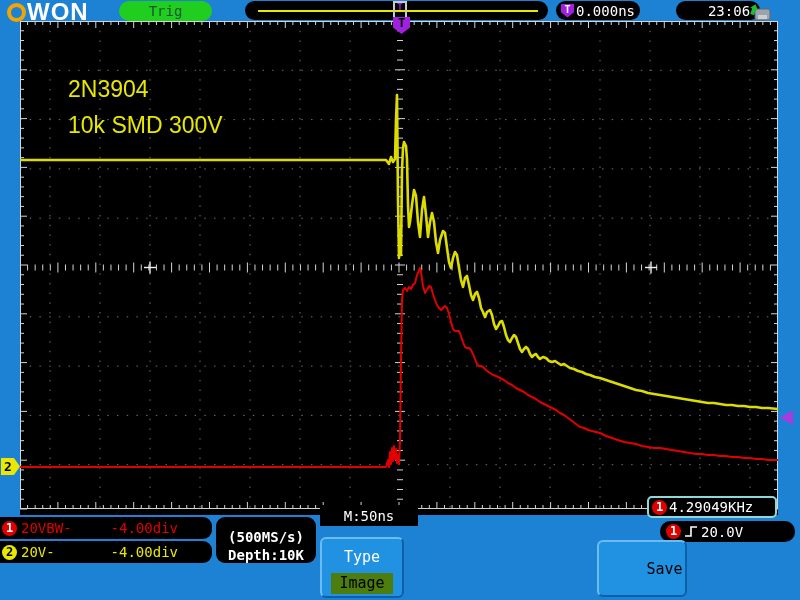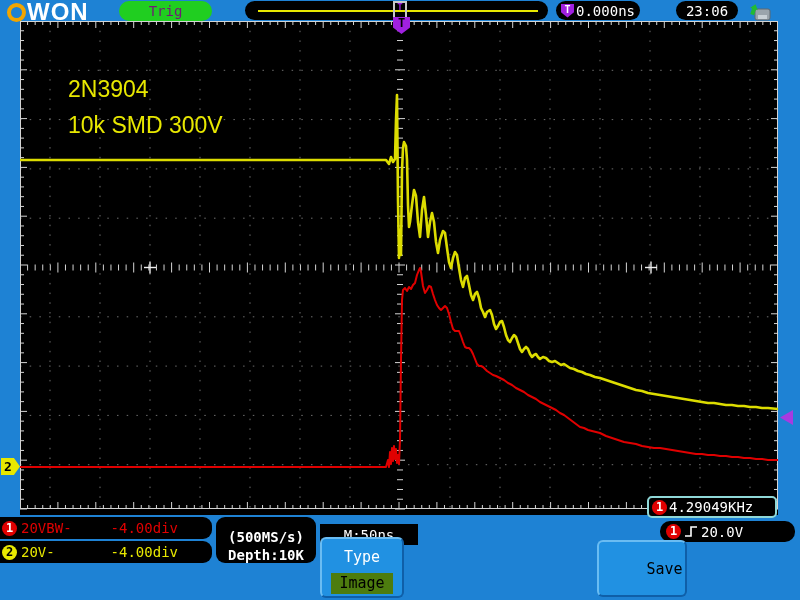--- a/index.html
+++ b/index.html
@@ -4,27 +4,27 @@
 <style>
   html,body{margin:0;padding:0;background:#333;}
   .screen{position:relative;width:800px;height:600px;background:#1E82D4;overflow:hidden;
           font-family:"DejaVu Sans Mono",monospace;}
   
   .logo{position:absolute;left:7px;top:2px;display:flex;align-items:center;gap:1px;}
   .logo-ring{width:11px;height:11px;border:4.5px solid #F2A500;border-radius:50%;}
   .logo-text{color:#fff;font-family:"Liberation Sans",sans-serif;font-weight:bold;
              font-size:24px;letter-spacing:1px;line-height:20px;}
   .trig-pill{position:absolute;left:119px;top:1px;width:93px;height:20px;background:#20CE20;
-             border-radius:10px;color:#701a75;font-size:14px;display:flex;align-items:center;justify-content:center;}
+             border-radius:10px;color:#14532d;font-size:14px;display:flex;align-items:center;justify-content:center;}
   .mem-bar{position:absolute;left:245px;top:1px;width:303px;height:19px;background:#000;border-radius:10px;}
   .mem-line{position:absolute;left:13px;right:10px;top:9px;height:2px;background:#E8E800;}
   .mem-marker{position:absolute;left:148px;top:0px;width:10px;height:15px;border:2px solid #C8C8C8;
               text-align:center;color:#A020E0;font-size:9px;font-weight:bold;line-height:9px;}
   .pill{position:absolute;background:#000;border-radius:10px;color:#fff;font-size:14px;
-        display:flex;align-items:center;}
+        display:flex;align-items:center;padding-left:22px;}
   .time-pill{left:556px;top:1px;width:84px;height:19px;padding:0;justify-content:center;gap:2px;}
   .clock-pill{left:676px;top:1px;width:62px;height:19px;justify-content:center;}
   .shield{background:#A020E0;clip-path:polygon(0 0,100% 0,100% 62%,50% 100%,0 62%);
           text-align:center;font-weight:bold;}
   .shield-sm{width:13px;height:14px;color:#fff;font-size:10px;line-height:11px;}
   .usb-icon{position:absolute;left:749px;top:3px;}
   
   .grid{position:absolute;left:20px;top:21px;width:758px;height:494px;background:#000;}
   .grid svg{position:absolute;left:0;top:0;}
   .annotation{position:absolute;left:48px;top:50px;color:#E8E800;
@@ -43,21 +43,21 @@
             font-weight:bold;line-height:17px;text-align:center;padding-right:5px;box-sizing:border-box;z-index:4;}
   .trig-arrow{position:absolute;left:780px;top:410px;width:13px;height:15px;background:#A63BE0;
               clip-path:polygon(100% 0,100% 100%,0 50%);z-index:4;}
   
   .bpill{position:absolute;background:#000;color:#fff;font-size:14px;display:flex;align-items:center;}
   .ch1-pill{left:0;top:517px;width:212px;height:22px;border-radius:0 9px 9px 0;color:#E00000;}
   .ch2-pill{left:0;top:541px;width:212px;height:22px;border-radius:0 9px 9px 0;color:#E8E800;}
   .ch-pill .off{margin-left:auto;margin-right:34px;}
   .acq-pill{left:216px;top:517px;width:100px;height:46px;border-radius:9px;
             flex-direction:column;justify-content:flex-end;gap:2px;font-weight:bold;}
-  .m-pill{left:320px;top:524px;width:98px;height:21px;border-radius:0;justify-content:center;}
+  .m-pill{left:320px;top:505px;width:98px;height:21px;border-radius:0;justify-content:center;}
   .trg-pill{left:660px;top:521px;width:135px;height:21px;border-radius:10px;gap:3px;padding-left:6px;box-sizing:border-box;}
   .menu-btn{position:absolute;background:#2191E2;border-radius:6px;font-size:15px;
             border-top:2px solid #6ABCF2;border-left:2px solid #6ABCF2;
             border-right:2px solid #0F5FA8;border-bottom:2px solid #0F5FA8;box-sizing:border-box;}
   .type-btn{left:320px;top:537px;width:84px;height:61px;color:#fff;text-align:center;}
   .type-label{margin-top:9px;}
   .type-value{margin:7px 9px 12px 9px;background:#4d7c0f;color:#000;height:21px;line-height:21px;}
   .save-btn{left:597px;top:540px;width:90px;height:57px;color:#000;display:flex;
             align-items:center;justify-content:center;padding-left:45px;}
 </style>

